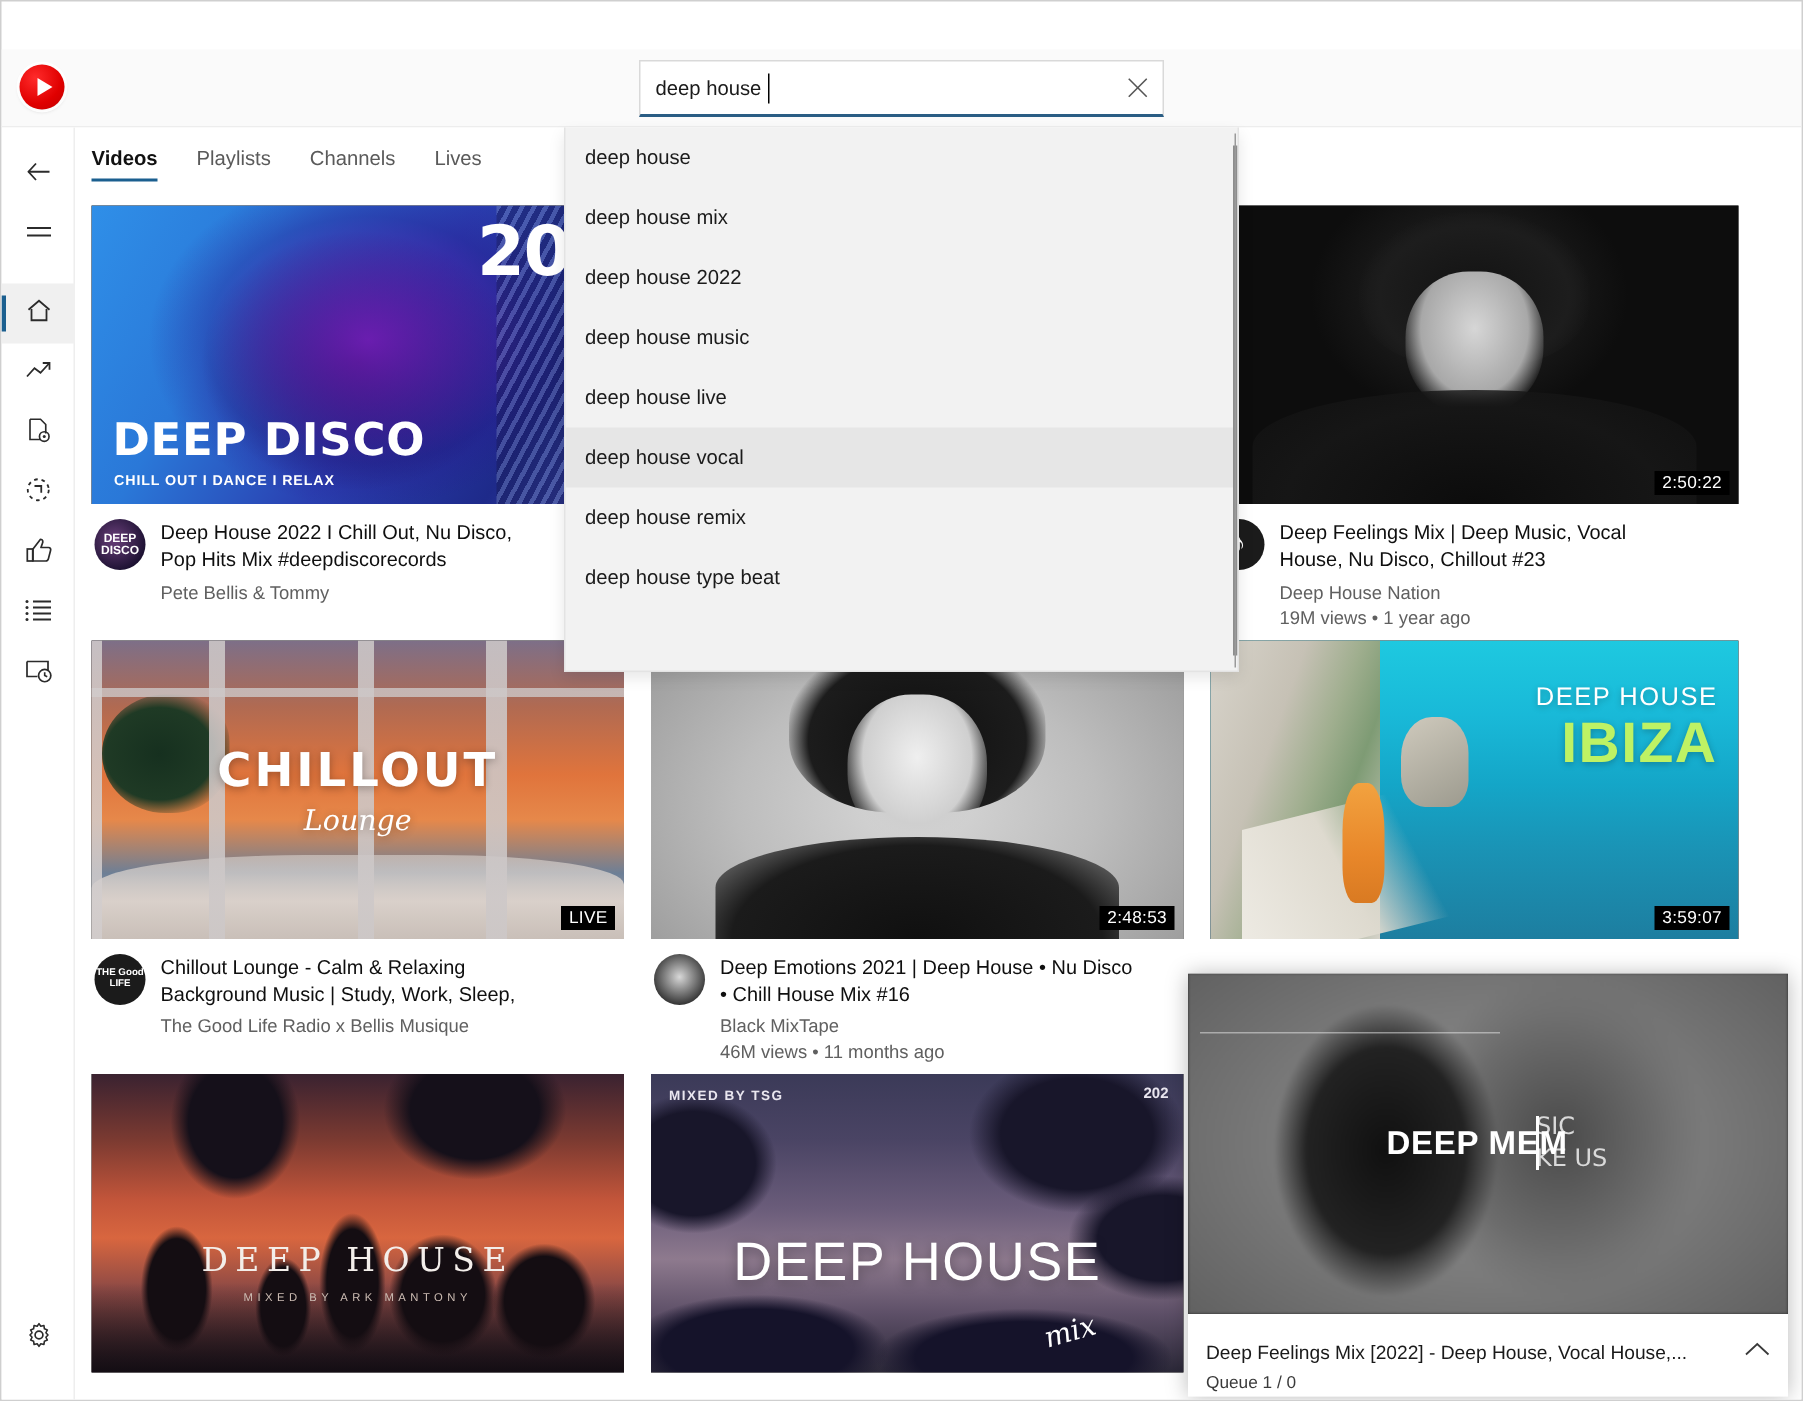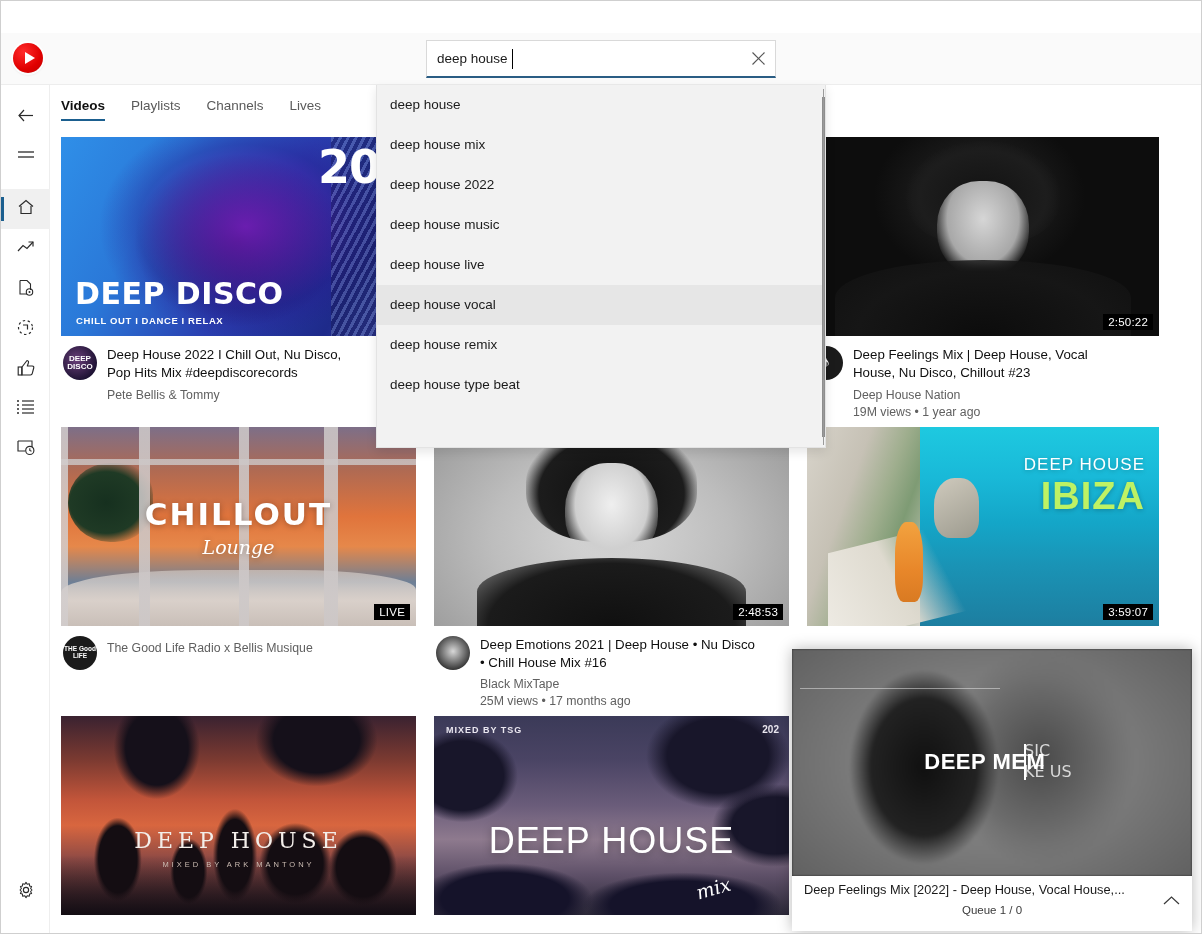--- a/index.html
+++ b/index.html
@@ -435,26 +435,26 @@
     color: #d9d9d9; font-weight: normal; font-size: 16px; line-height: 1.35;
     font-family: "DejaVu Sans", sans-serif; white-space: nowrap;
   }
   .mini-caret {
     position: absolute; left: 58%; top: 42%;
     width: 2px; height: 36px; background: #fff;
   }
   .mini-bottom {
     position: relative;
     width: 400px; height: 55px;
-    background: #fff; padding: 6px 12px 0 12px;
+    background: #fff; padding: 18px 12px 0 12px;
   }
   .mini-title {
     font-size: 12.8px; color: #1a1a1a; white-space: nowrap; overflow: hidden;
   }
-  .mini-queue { font-size: 11.5px; color: #3a3a3a; margin-top: 7px; text-align: center; }
+  .mini-queue { font-size: 11.5px; color: #3a3a3a; margin-top: 7px; }
   .mini-chevron {
     position: absolute; right: 12px; top: 16px;
     color: #3a3a3a; cursor: pointer;
   }
 
   
   .sep-line {
     position: absolute; left: 822px; top: 88px;
     width: 1px; height: 356px; background: #9a9a9a; z-index: 55;
   }
@@ -643,21 +643,21 @@
               <div class="body"></div>
           </div>
           <div class="badge">2:50:22</div>
         </div>
         <div class="meta">
           <div class="avatar" style="font-size:17px;">
             <span>♪</span>
           </div>
           <div class="metatext">
             <div class="vtitle">
-              <span>Deep Feelings Mix | Deep House, Vocal</span>
+              <span>Deep Feelings Mix | Deep Music, Vocal</span>
               <span>House, Nu Disco, Chillout #23</span>
             </div>
             <div class="vchannel">Deep House Nation</div>
             <div class="vstats">19M views  •  1 year ago</div>
           </div>
         </div>
       </div>
 
       <div class="card">
         <div class="thumbwrap">
@@ -668,20 +668,24 @@
           </div>
           <div class="chill-title">CHILLOUT</div>
           <div class="chill-sub">Lounge</div>
           <div class="badge">LIVE</div>
         </div>
         <div class="meta">
           <div class="avatar" style="font-size:6.5px;">
             <span>THE Good LIFE</span>
           </div>
           <div class="metatext">
+            <div class="vtitle">
+              <span>Chillout Lounge - Calm &amp; Relaxing</span>
+              <span>Background Music | Study, Work, Sleep,</span>
+            </div>
             <div class="vchannel">The Good Life Radio x Bellis Musique</div>
           </div>
         </div>
       </div>
 
       <div class="card">
         <div class="thumbwrap">
           <div class="art art-bw2">
             <div class="hair"></div>
               <div class="face"></div>
@@ -692,21 +696,21 @@
         <div class="meta">
           <div class="avatar" style="background:radial-gradient(circle at 50% 45%, #d8d8d8, #2a2a2a 78%);">
             <span></span>
           </div>
           <div class="metatext">
             <div class="vtitle">
               <span>Deep Emotions 2021 | Deep House • Nu Disco</span>
               <span>• Chill House Mix #16</span>
             </div>
             <div class="vchannel">Black MixTape</div>
-            <div class="vstats">25M views  •  17 months ago</div>
+            <div class="vstats">46M views  •  11 months ago</div>
           </div>
         </div>
       </div>
 
       <div class="card">
         <div class="thumbwrap w352">
           <div class="art art-ibiza">
             <div class="cliff"></div>
               <div class="stair"></div>
               <div class="rock"></div>

